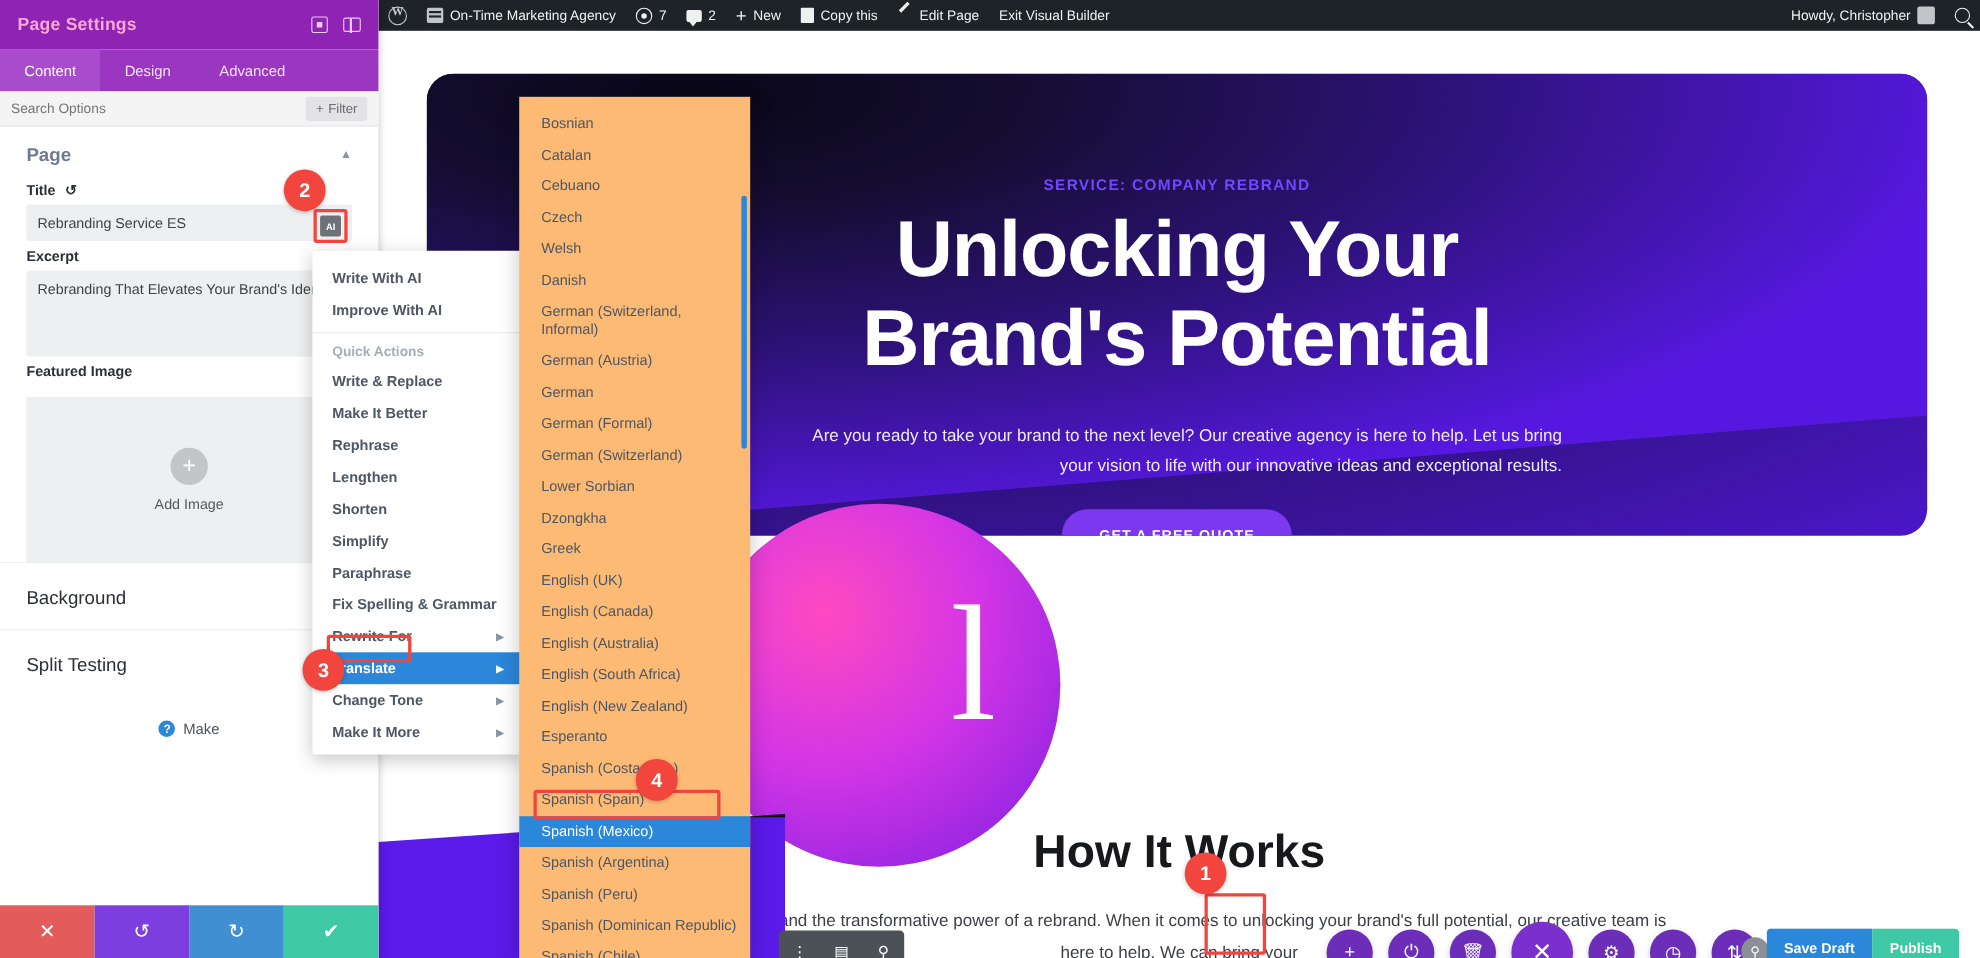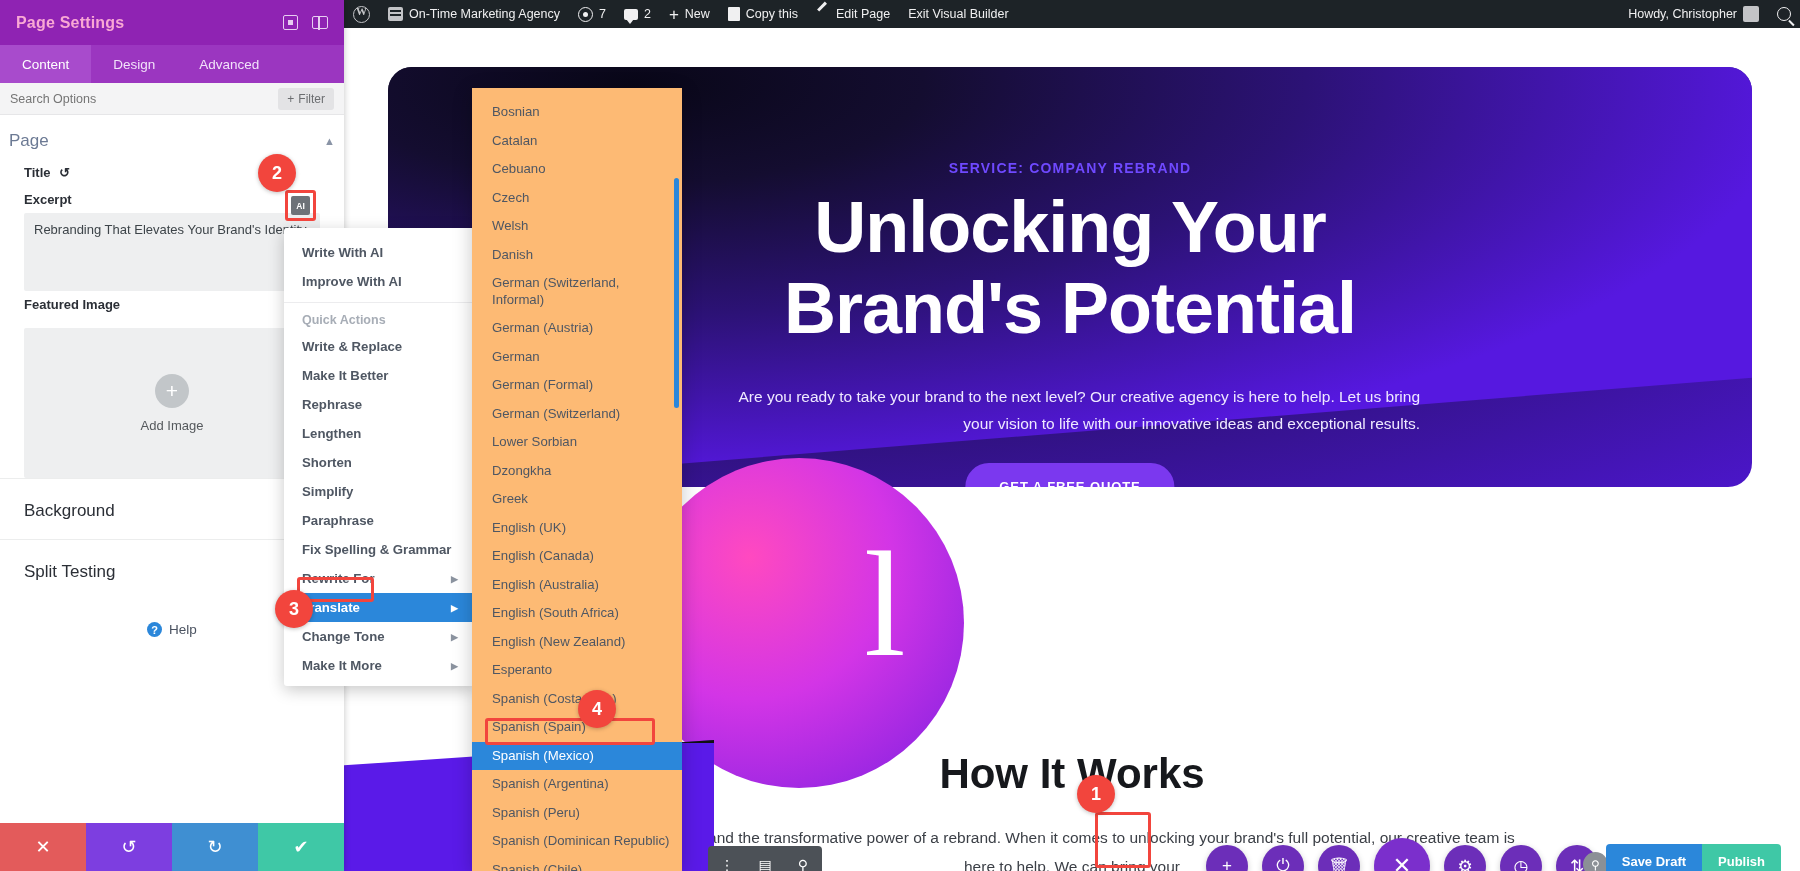--- a/index.html
+++ b/index.html
@@ -85,22 +85,22 @@
     border: 0; background: transparent; outline: none; flex: 1;
     font-size: 12.5px; color: #7e8082; font-family: inherit;
   }
   #filterbtn {
     background: #e3e3e5; color: #6b6d70; font-size: 12px;
     padding: 4px 9px; border-radius: 3px; display: flex; gap: 4px; align-items: center;
   }
 
   #panelbody { flex: 1; overflow: hidden; position: relative; }
   .sec-title {
-    display: flex; align-items: center; padding: 16px 9px 8px;
-    color: #6c7a94; font-size: 17px;
+    display: flex; align-items: center; padding: 16px 24px 8px;
+    color: #6c7a94; font-size: 17px; font-weight: bold;
   }
   .sec-title .chev { margin-left: auto; color: #8a94a6; font-size: 11px; }
   .fieldlabel {
     padding: 6px 24px 6px; font-size: 13px; color: #2b2f36; font-weight: 700;
     display: flex; align-items: center; gap: 8px;
   }
   .reset-ic { font-size: 13px; color: #2b2f36; transform: scaleX(-1); display:inline-block;}
   .fieldbox {
     margin: 0 24px; background: #eeeff0; border-radius: 2px;
     font-size: 13px; color: #3d4449; padding: 9px 10px; position: relative;
@@ -401,20 +401,21 @@
     <div id="panelbody">
       <div class="sec-title">
         <span>Page</span>
         <span class="chev">▲</span>
       </div>
 
       <div class="fieldlabel">
         <span>Title</span>
         <span class="reset-ic">↻</span>
       </div>
+      <div class="fieldbox">Rebranding Service ES</div>
 
       <div class="fieldlabel">
         <span>Excerpt</span>
       </div>
       <div class="fieldbox tall">Rebranding That Elevates Your Brand's Identity</div>
 
       <div class="fieldlabel">
         <span>Featured Image</span>
       </div>
       <div class="feat-img-box">
@@ -425,21 +426,21 @@
       <div class="divider-sec">
         <span>Background</span>
       </div>
       <div class="divider-sec">
         <span>Split Testing</span>
         <span class="chev">▼</span>
       </div>
 
       <div id="helprow">
         <span class="qmark">?</span>
-        <span>Help</span>
+        <span>Make</span>
       </div>
     </div>
 
     <div id="panelactions">
       <div class="pa-cancel">✕</div>
       <div class="pa-undo">↺</div>
       <div class="pa-redo">↻</div>
       <div class="pa-save">✔</div>
     </div>
   </div>

